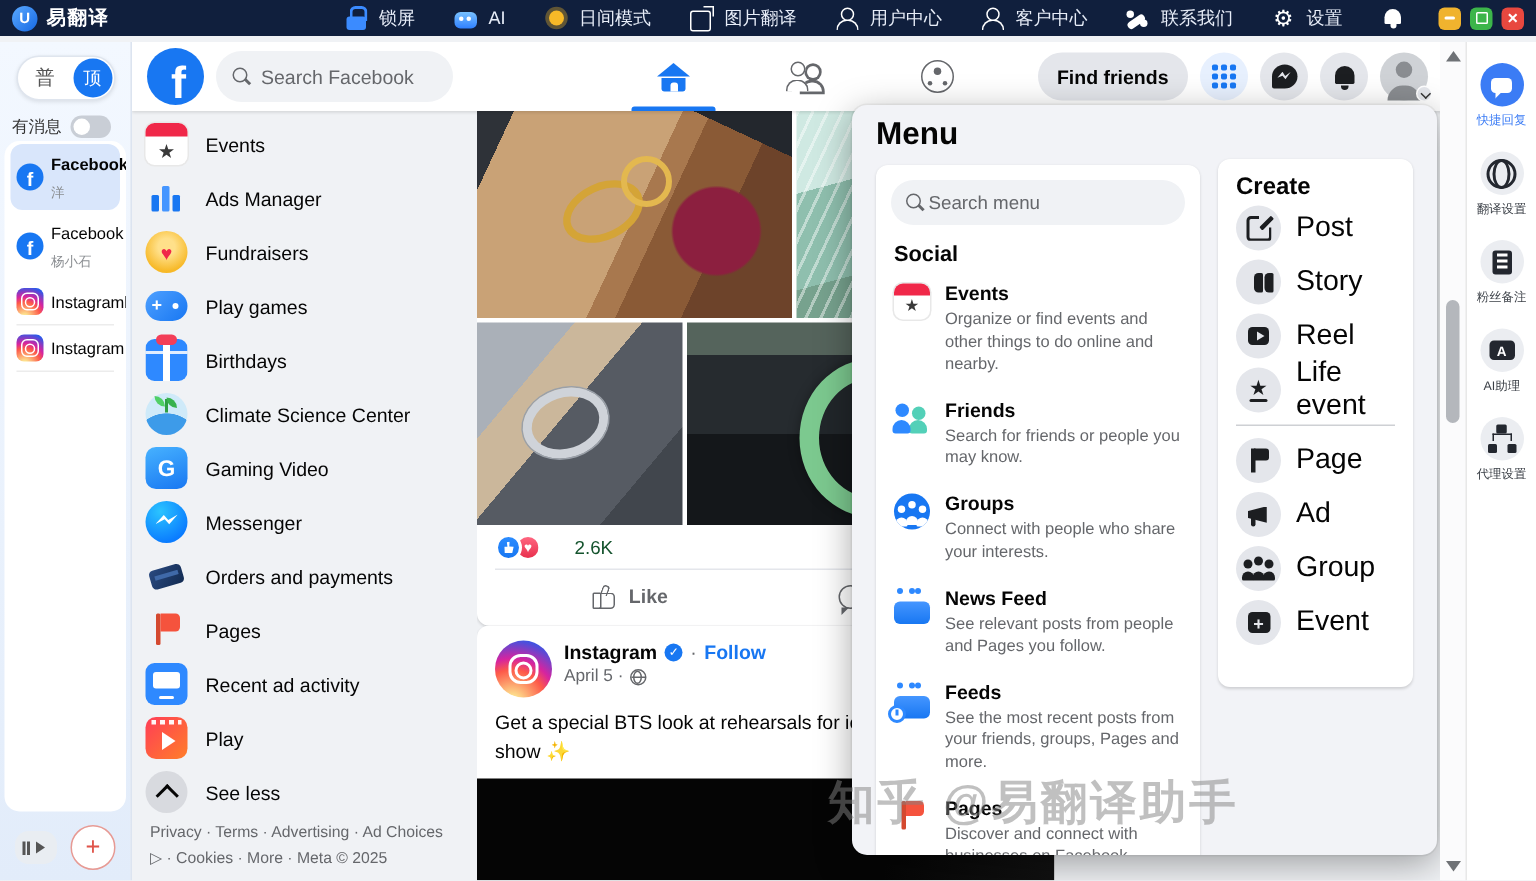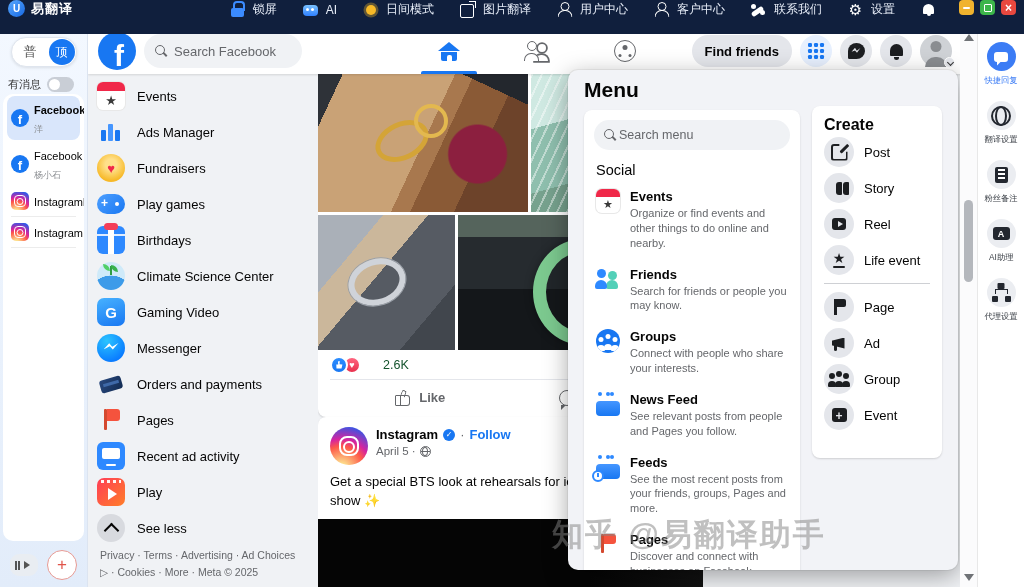--- a/index.html
+++ b/index.html
@@ -1,21 +1,21 @@
 <!DOCTYPE html>
 <html><head>
 <meta charset="utf-8">
 <style>
 *{margin:0;padding:0;box-sizing:border-box}
 html,body{width:1024px;height:587px;overflow:hidden}
 body{position:relative;font-family:"Liberation Sans","DejaVu Sans",sans-serif;background:#f0f2f5;color:#050505}
 i{font-style:normal}
 
 
-.titlebar{position:absolute;left:0;top:0;width:1024px;height:34px;background:#101f3d;display:flex;align-items:flex-start;padding:0 8px;z-index:50}
+.titlebar{position:absolute;left:0;top:0;width:1024px;height:24px;background:#101f3d;display:flex;align-items:center;padding:0 8px;z-index:50}
 .tb-logo{width:17px;height:17px;border-radius:50%;background:linear-gradient(135deg,#5aa9ff,#1668e3);display:flex;align-items:center;justify-content:center;flex:none}
 .tb-logo::before{content:"U";color:#fff;font-size:10px;font-weight:700}
 .tb-title{color:#fff;font-size:13px;font-weight:700;margin-left:6px;letter-spacing:1px}
 .tb-items{display:flex;align-items:center;gap:25px;margin-left:auto}
 .tb-item{display:flex;align-items:center;gap:7px;color:#e7edf8;font-size:12px;cursor:pointer}
 .tb-ic{position:relative;width:17px;height:17px;display:flex;align-items:center;justify-content:center;flex:none}
 .t-lock{margin-top:2px}
 .t-lock::before{content:"";position:absolute;top:-1px;left:4.5px;width:8px;height:8px;border:2px solid #3b8bff;border-bottom:none;border-radius:4px 4px 0 0}
 .t-lock::after{content:"";position:absolute;top:6px;left:2px;width:13px;height:9px;background:#3b8bff;border-radius:2px}
 .t-robot::before{content:"";position:absolute;top:4px;left:1px;width:15px;height:11px;background:linear-gradient(180deg,#79c1ff,#2f80ff);border-radius:4px}
@@ -189,21 +189,21 @@
 .post-text{font-size:13px;color:#050505;line-height:1.45;margin-top:8px}
 .post-media{height:100px;margin:8px -12px 0;background:linear-gradient(100deg,#050505 70%,#121212)}
 
 
 .menu-panel{position:absolute;left:568px;top:70px;width:390px;height:500px;background:#f2f3f7;border-radius:10px;box-shadow:0 6px 24px rgba(0,0,0,.35),0 0 0 1px rgba(0,0,0,.05);z-index:30;overflow:hidden}
 .menu-title{font-size:21px;font-weight:700;color:#050505;padding:8px 0 0 16px}
 .menu-left{position:absolute;left:16px;top:40px;width:216px;bottom:-20px;background:#fff;border-radius:8px;box-shadow:0 1px 2px rgba(0,0,0,.15);padding:10px 10px 0}
 .menu-search{display:flex;align-items:center;gap:3px;background:#f0f2f5;border-radius:16px;height:30px;padding:0 10px}
 .menu-search input{border:none;outline:none;background:transparent;font-size:12.5px;color:#444;width:150px;font-family:inherit}
 .menu-search input::placeholder{color:#65676b}
-.menu-sec-title{font-size:14.5px;font-weight:400;color:#050505;margin:12px 2px 2px}
+.menu-sec-title{font-size:14.5px;font-weight:700;color:#050505;margin:12px 2px 2px}
 .menu-item{display:flex;gap:10px;padding:7px 2px;cursor:pointer;border-radius:8px}
 .mic{position:relative;width:24px;height:24px;flex:none;display:flex;align-items:center;justify-content:center;margin-top:2px}
 .mic.i-events::before{font-size:11px;margin-top:7px}
 .mic.i-events::after{height:8px}
 .m-friends::before{content:"";position:absolute;left:1px;top:2px;width:9px;height:9px;border-radius:50%;background:#2e89ff;box-shadow:11px 2px 0 #53d0b8}
 .m-friends::after{content:"";position:absolute;left:-1px;bottom:2px;width:12px;height:9px;border-radius:6px 6px 2px 2px;background:#2e89ff;box-shadow:11px 0 0 #53d0b8}
 .m-groups{background:#1877f2;border-radius:50%;overflow:hidden}
 .m-groups::before{content:"";position:absolute;top:5px;left:50%;transform:translateX(-50%);width:5px;height:5px;border-radius:50%;background:#fff;box-shadow:-7px 3px 0 #fff,7px 3px 0 #fff}
 .m-groups::after{content:"";position:absolute;bottom:3px;left:50%;transform:translateX(-50%);width:8px;height:6px;border-radius:4px 4px 1px 1px;background:#fff;box-shadow:-7px 1px 0 #fff,7px 1px 0 #fff}
 .m-feed::before{content:"";position:absolute;top:0;left:2px;width:4px;height:4px;border-radius:50%;background:#2e89ff;box-shadow:8px 0 0 #2e89ff,12px 0 0 #2e89ff}
@@ -211,21 +211,21 @@
 .clockdot{position:absolute;left:-4px;bottom:-3px;width:12px;height:12px;border-radius:50%;background:#fff;border:2px solid #2e89ff;z-index:2}
 .clockdot::before{content:"";position:absolute;left:3px;top:1px;width:1.5px;height:4px;background:#2e89ff}
 .mic.i-flag::before{left:5px;top:2px;height:19px}
 .mic.i-flag::after{left:8px;top:2px;width:12px;height:10px}
 .menu-item-txt{min-width:0}
 .menu-item-nm{font-size:13px;font-weight:700;color:#050505}
 .menu-item-desc{font-size:11px;color:#65676b;line-height:1.35;margin-top:1px}
 .create-card{position:absolute;left:244px;top:36px;width:130px;height:352px;background:#fff;border-radius:8px;box-shadow:0 1px 2px rgba(0,0,0,.15);padding:10px 12px}
 .create-title{font-size:16px;font-weight:700;color:#050505;margin-bottom:0}
 .create-item{display:flex;align-items:center;gap:10px;height:36px;cursor:pointer;border-radius:8px}
-.create-label{font-size:13px;font-weight:500;color:#050505}
+.create-label{font-size:19px;font-weight:500;color:#050505}
 .cic{position:relative;width:30px;height:30px;border-radius:50%;background:#e4e6eb;flex:none;display:flex;align-items:center;justify-content:center}
 .c-post::before{content:"";width:13px;height:13px;border:2px solid #1c1e21;border-radius:3px;clip-path:polygon(0 0,52% 0,52% 48%,100% 48%,100% 100%,0 100%)}
 .c-post::after{content:"";position:absolute;width:2.5px;height:11px;background:#1c1e21;transform:rotate(45deg);top:6px;right:9px;border-radius:1px}
 .c-story::before{content:"";width:6px;height:13px;background:#1c1e21;border-radius:3px 1px 1px 3px;box-shadow:7px 0 0 #1c1e21}
 .c-reel::before{content:"";width:14px;height:12px;background:#1c1e21;border-radius:3px}
 .c-reel::after{content:"";position:absolute;width:0;height:0;border-left:5px solid #e4e6eb;border-top:3.5px solid transparent;border-bottom:3.5px solid transparent;margin-left:2px}
 .c-life::before{content:"★";font-size:14px;color:#1c1e21;line-height:1;margin-top:-4px}
 .c-life::after{content:"";position:absolute;bottom:7px;width:12px;height:2px;background:#1c1e21;border-radius:1px}
 .c-page::before{content:"";position:absolute;left:10px;top:7px;width:2.5px;height:16px;background:#1c1e21}
 .c-page::after{content:"";position:absolute;left:12px;top:7px;width:10px;height:8px;background:#1c1e21;border-radius:0 2px 2px 0}

